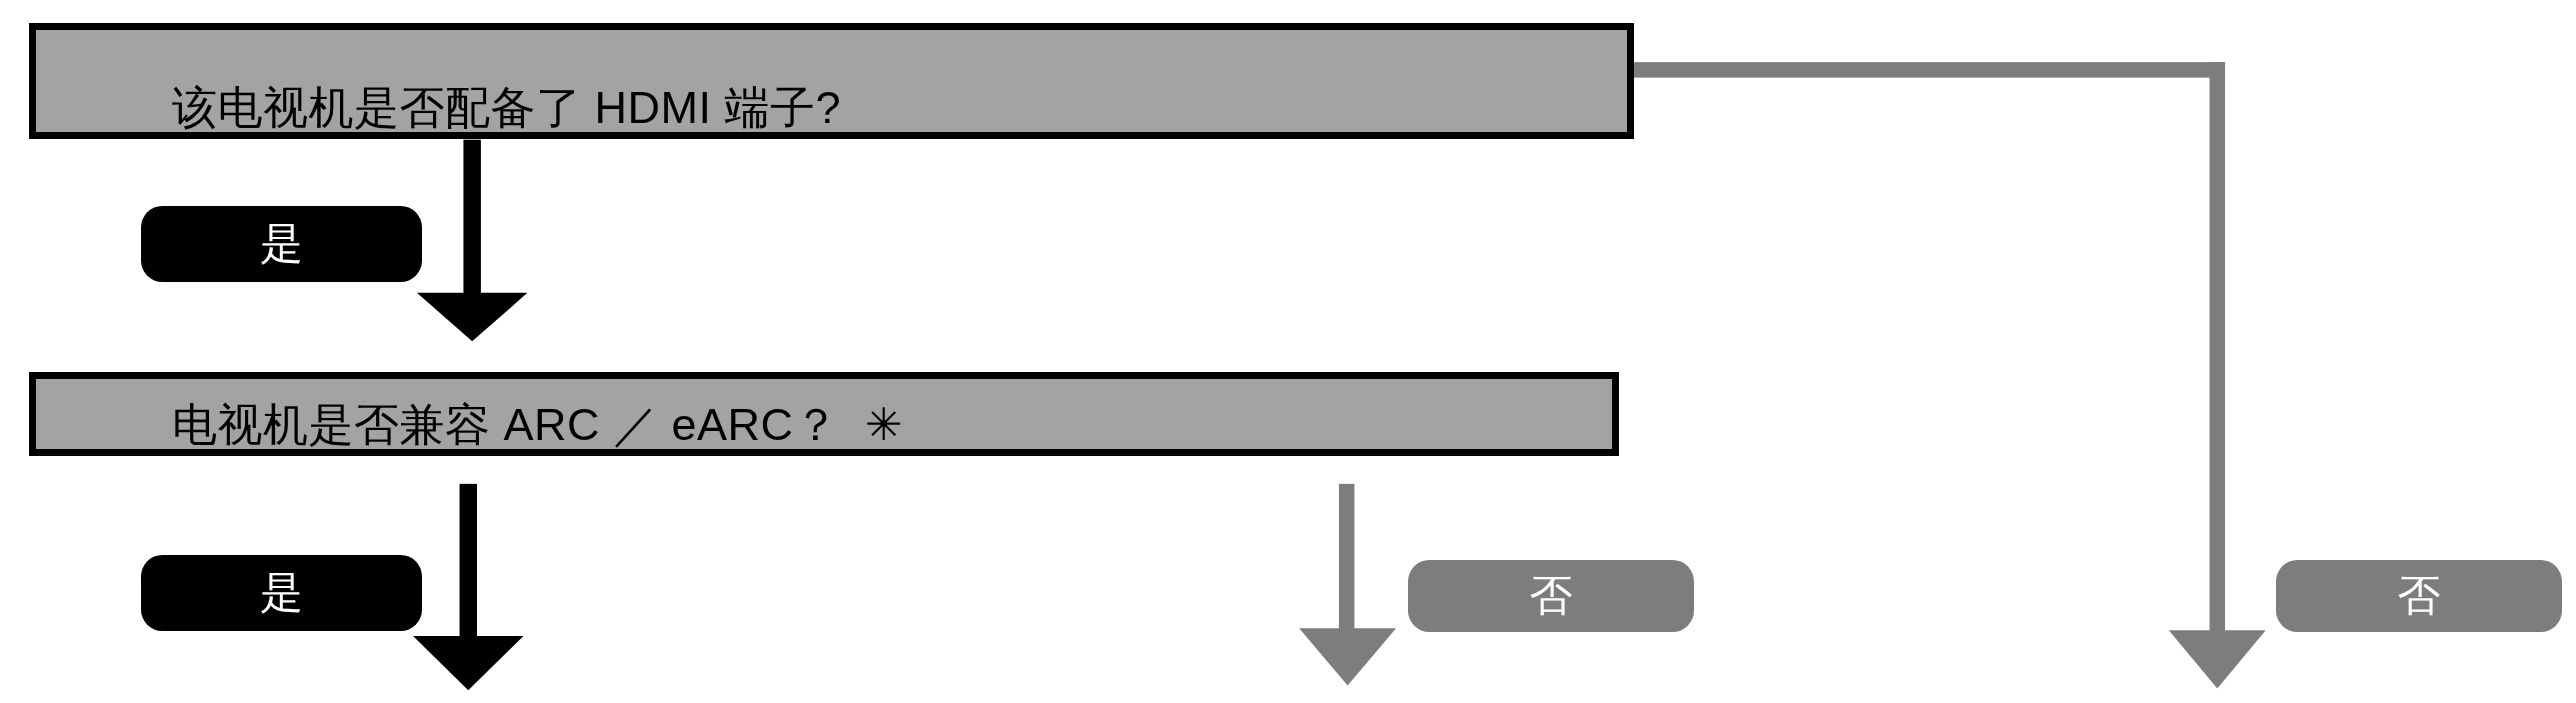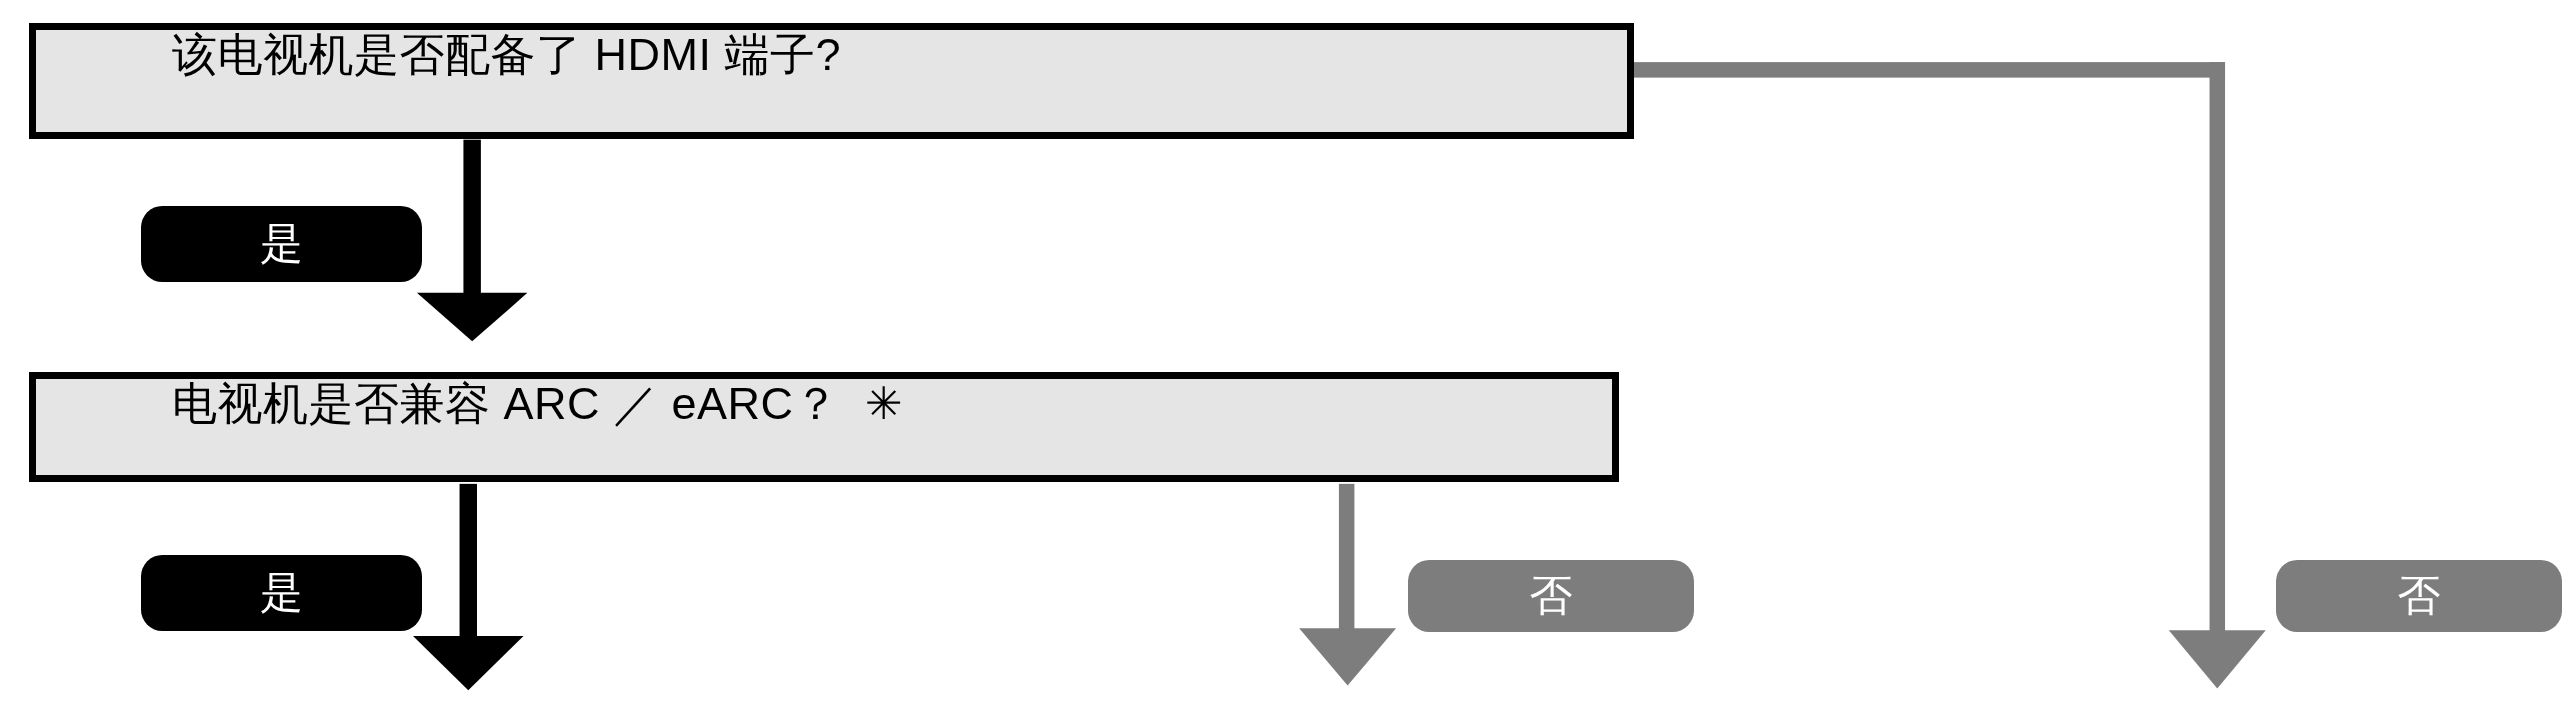--- a/index.html
+++ b/index.html
@@ -15,24 +15,24 @@
     width: 2576px;
     height: 704px;
     background: #ffffff;
     overflow: hidden;
   }
 
   
   .decision-box {
     position: absolute;
     box-sizing: border-box;
-    background: #e5e5e5;
+    background: #a3a3a3;
     border: 7.8px solid #000000;
     display: flex;
-    align-items: flex-start;
+    align-items: flex-end;
   }
   .decision-box .box-text {
     display: block;
     white-space: pre;
     color: #000000;
     font-size: 45px;
     line-height: 1.1;
     letter-spacing: 0.5px;
     padding-left: 136px;
   }
@@ -40,21 +40,21 @@
   #box-hdmi {
     left: 29px;
     top: 23px;
     width: 1605px;
     height: 116px;
   }
   #box-arc {
     left: 29px;
     top: 372px;
     width: 1590px;
-    height: 110px;
+    height: 84px;
   }
 
   
   .badge {
     position: absolute;
     box-sizing: border-box;
     display: flex;
     align-items: center;
     justify-content: center;
     color: #ffffff;

